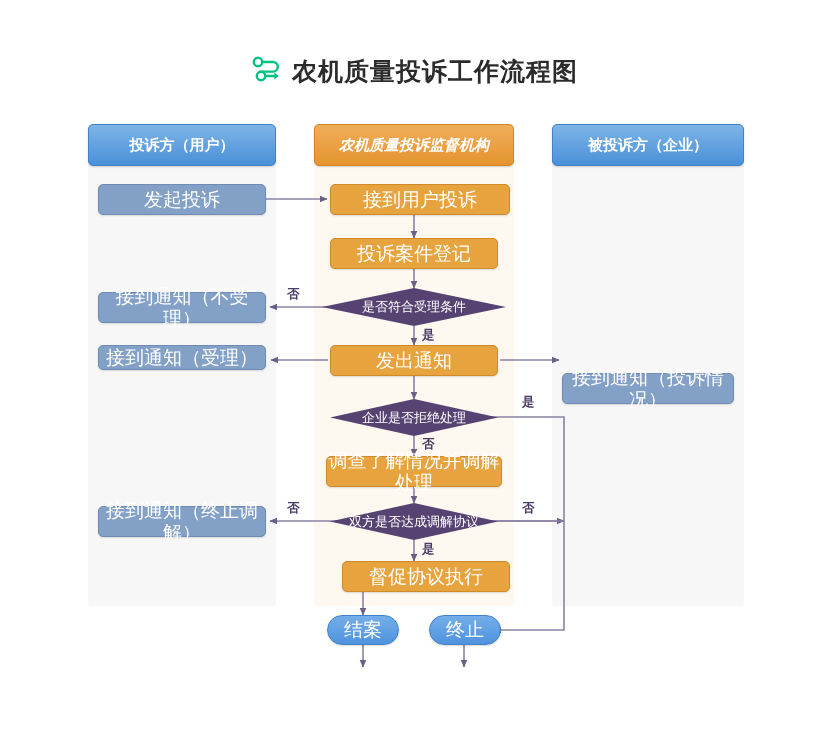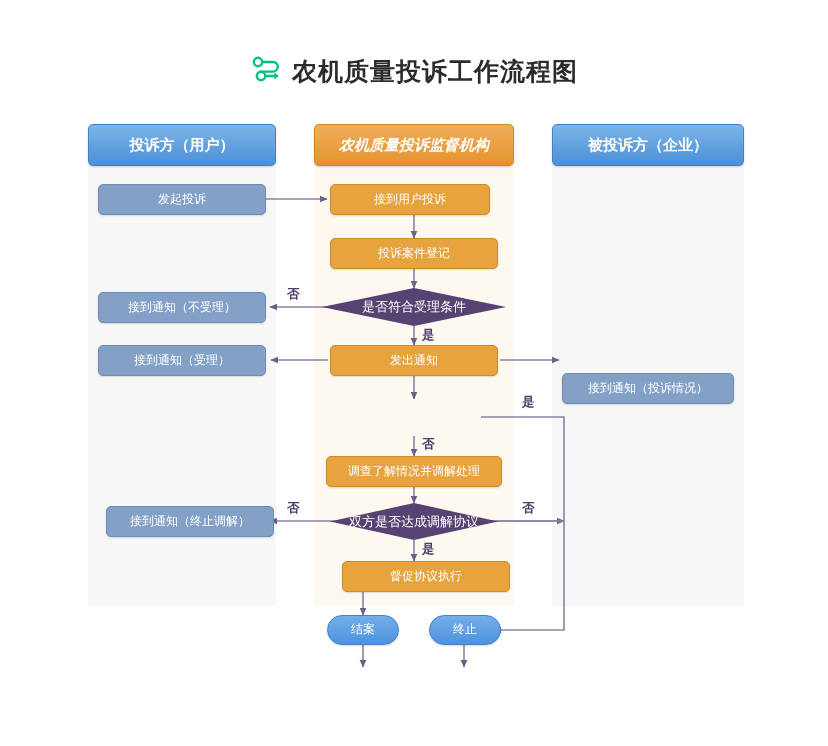--- a/index.html
+++ b/index.html
@@ -30,21 +30,21 @@
     box-shadow:0 1px 2px rgba(0,0,0,.18);
     box-sizing:border-box;
   }
   .lane-header.blue{background:linear-gradient(180deg,#7db4e6 0%,#4a90d9 100%);border:1px solid #3f83c9;}
   .lane-header.orange{background:linear-gradient(180deg,#f0ae5a 0%,#e5932f 100%);border:1px solid #d5841f;}
 
   
   .node{
     position:absolute;display:flex;align-items:center;justify-content:center;
     box-sizing:border-box;text-align:center;line-height:1.15;
-    font-size:12px;color:#ffffff;
+    font-size:19px;color:#ffffff;
   }
   .node.slate{
     background:#83a0c6;border:1px solid #6e8cb5;border-radius:5px;
     box-shadow:0 1px 2px rgba(0,0,0,.13);
   }
   .node.orange{
     background:#e7a33e;border:1px solid #cf8b27;border-radius:5px;
     box-shadow:0 1px 2px rgba(0,0,0,.13);
   }
   .node.pill{
@@ -147,35 +147,39 @@
   </svg>
 
   <div class="lane-header blue" style="left:88px;top:124px;width:188px;">投诉方（用户）</div>
   <div class="lane-header orange" style="left:314px;top:124px;width:200px;font-style:italic;">农机质量投诉监督机构</div>
   <div class="lane-header blue" style="left:552px;top:124px;width:192px;">被投诉方（企业）</div>
 
   <div class="node slate" style="left:98px;top:184px;width:168px;height:31px;">发起投诉</div>
 
   <div class="node slate" style="left:98px;top:292px;width:168px;height:31px;">接到通知（不受理）</div>
 
-  <div class="node slate" style="left:98px;top:345px;width:168px;height:31px;">接到通知（受理）</div>
-
-  <div class="node slate" style="left:98px;top:506px;width:168px;height:31px;margin-left:8px;">接到通知（终止调解）</div>
-
-  <div class="node orange" style="left:330px;top:184px;width:160px;height:31px;">接到用户投诉</div>
+  <div class="node slate" style="left:98px;top:345px;width:168px;height:25px;">接到通知（受理）</div>
+
+  <div class="node slate" style="left:98px;top:506px;width:168px;height:31px;">接到通知（终止调解）</div>
+
+  <div class="node orange" style="left:330px;top:184px;width:180px;height:31px;">接到用户投诉</div>
 
   <div class="node orange" style="left:330px;top:238px;width:168px;height:31px;">投诉案件登记</div>
 
   <div class="diamond" style="left:322px;top:288px;width:184px;height:38px;">
     <div class="dshape"></div>
     <div class="dlabel">是否符合受理条件</div>
   </div>
 
   <div class="node orange" style="left:330px;top:345px;width:168px;height:31px;">发出通知</div>
 
+  <div class="diamond" style="left:330px;top:399px;width:168px;height:37px;">
+    <div class="dshape"></div>
+    <div class="dlabel">企业是否拒绝处理</div>
+  </div>
 
   <div class="node orange" style="left:326px;top:456px;width:176px;height:31px;">调查了解情况并调解处理</div>
 
   <div class="diamond" style="left:330px;top:503px;width:168px;height:37px;">
     <div class="dshape"></div>
     <div class="dlabel">双方是否达成调解协议</div>
   </div>
 
   <div class="node orange" style="left:330px;top:561px;width:168px;height:31px;margin-left:12px;">督促协议执行</div>
 

